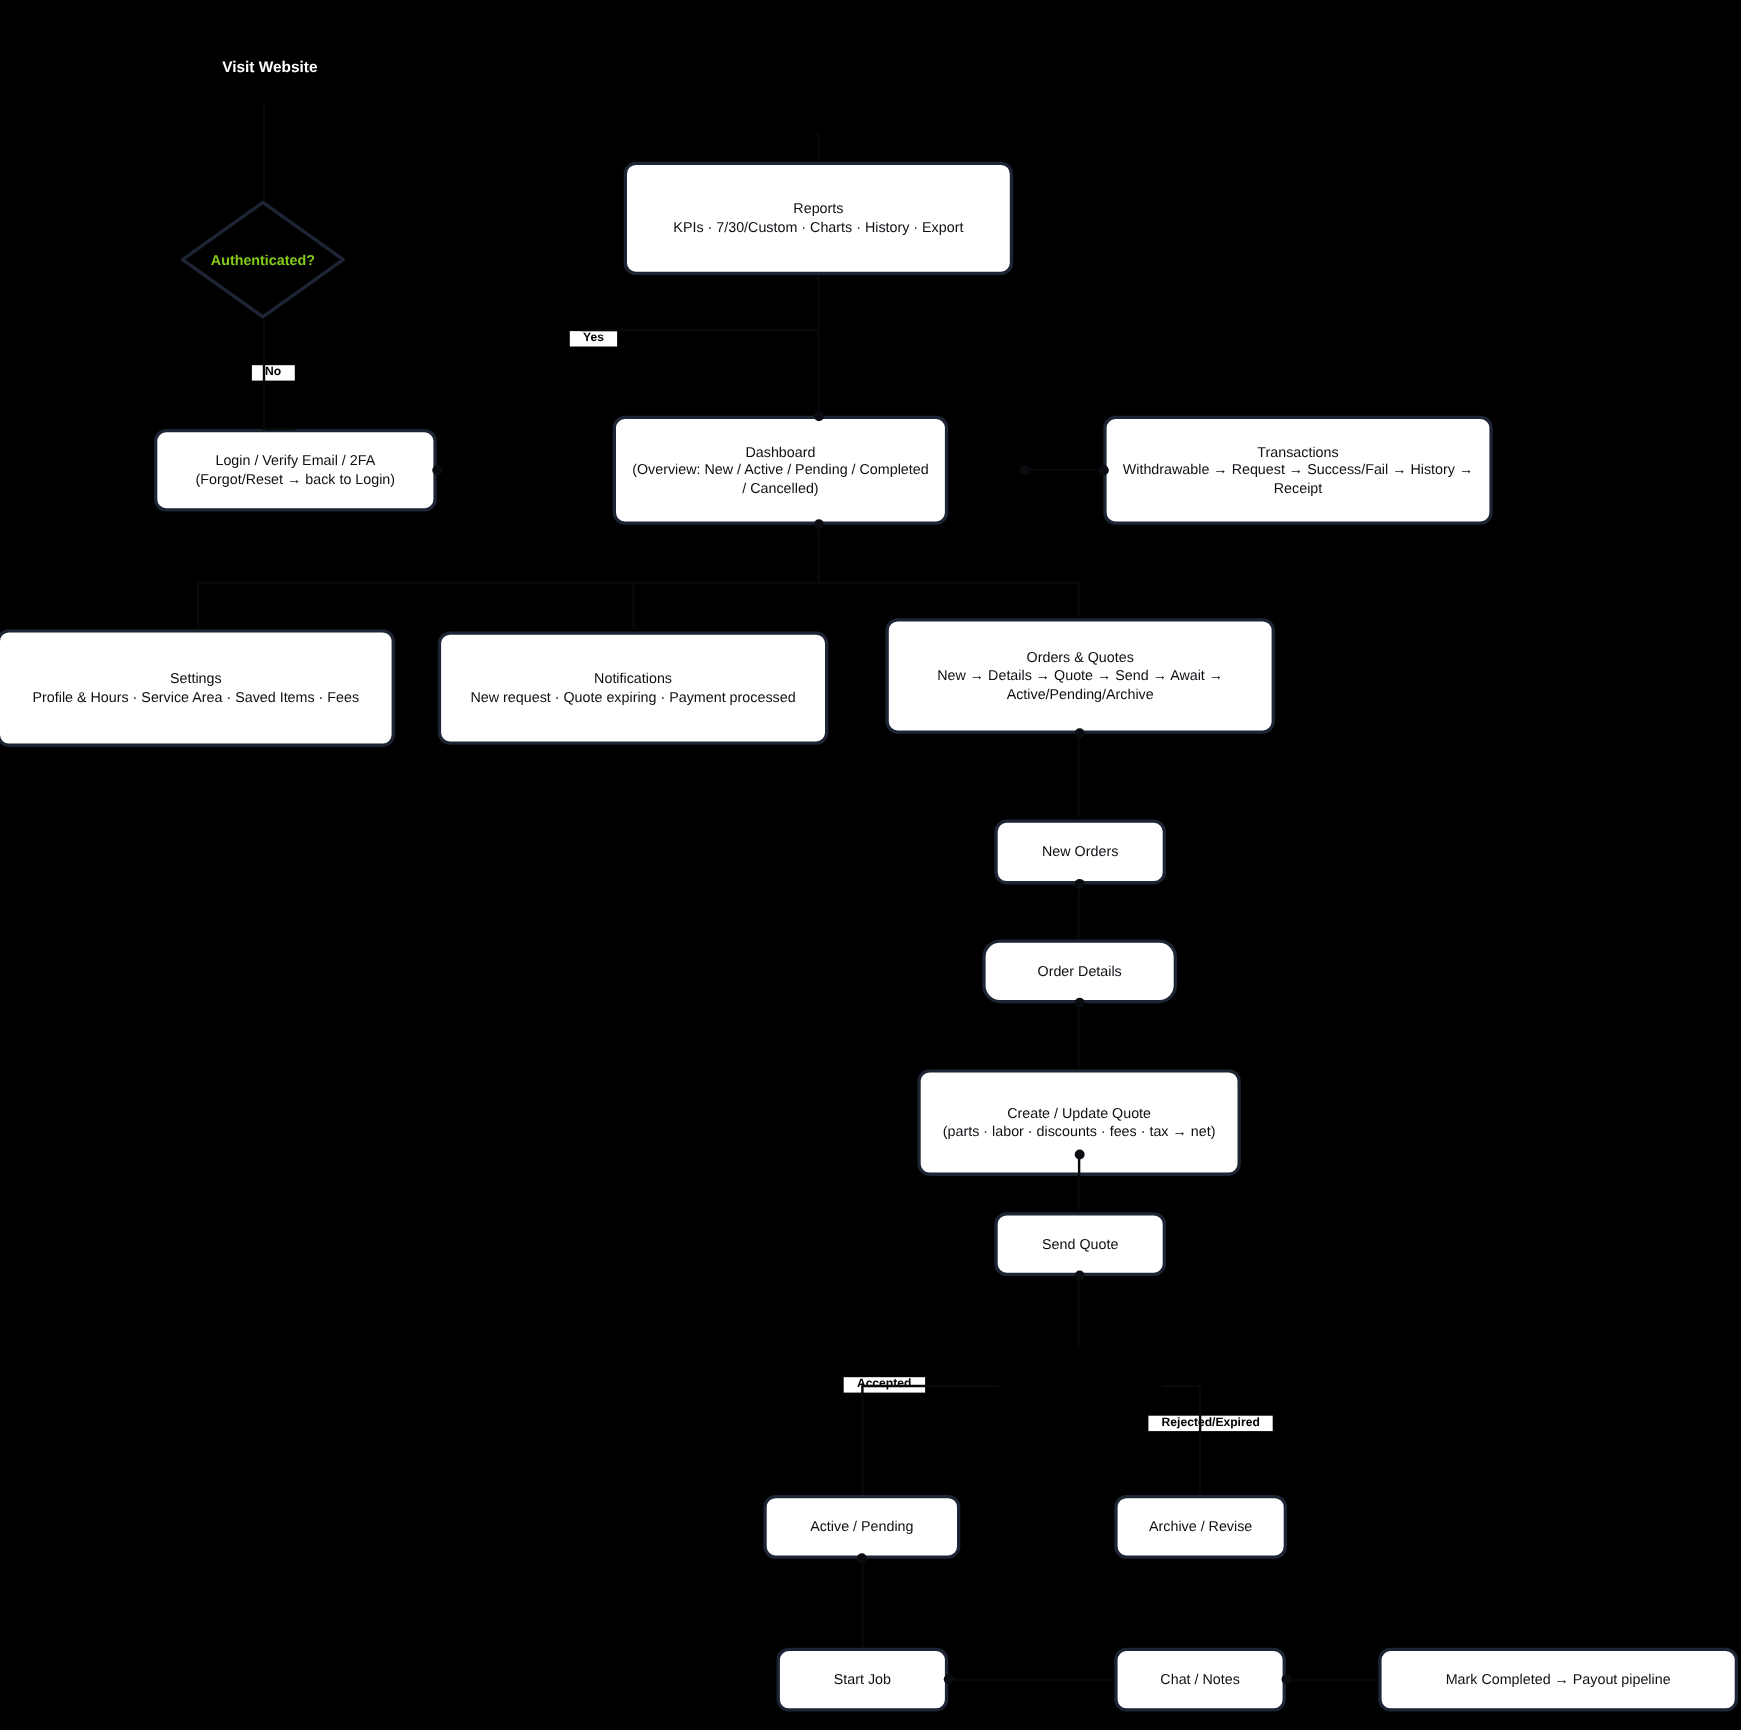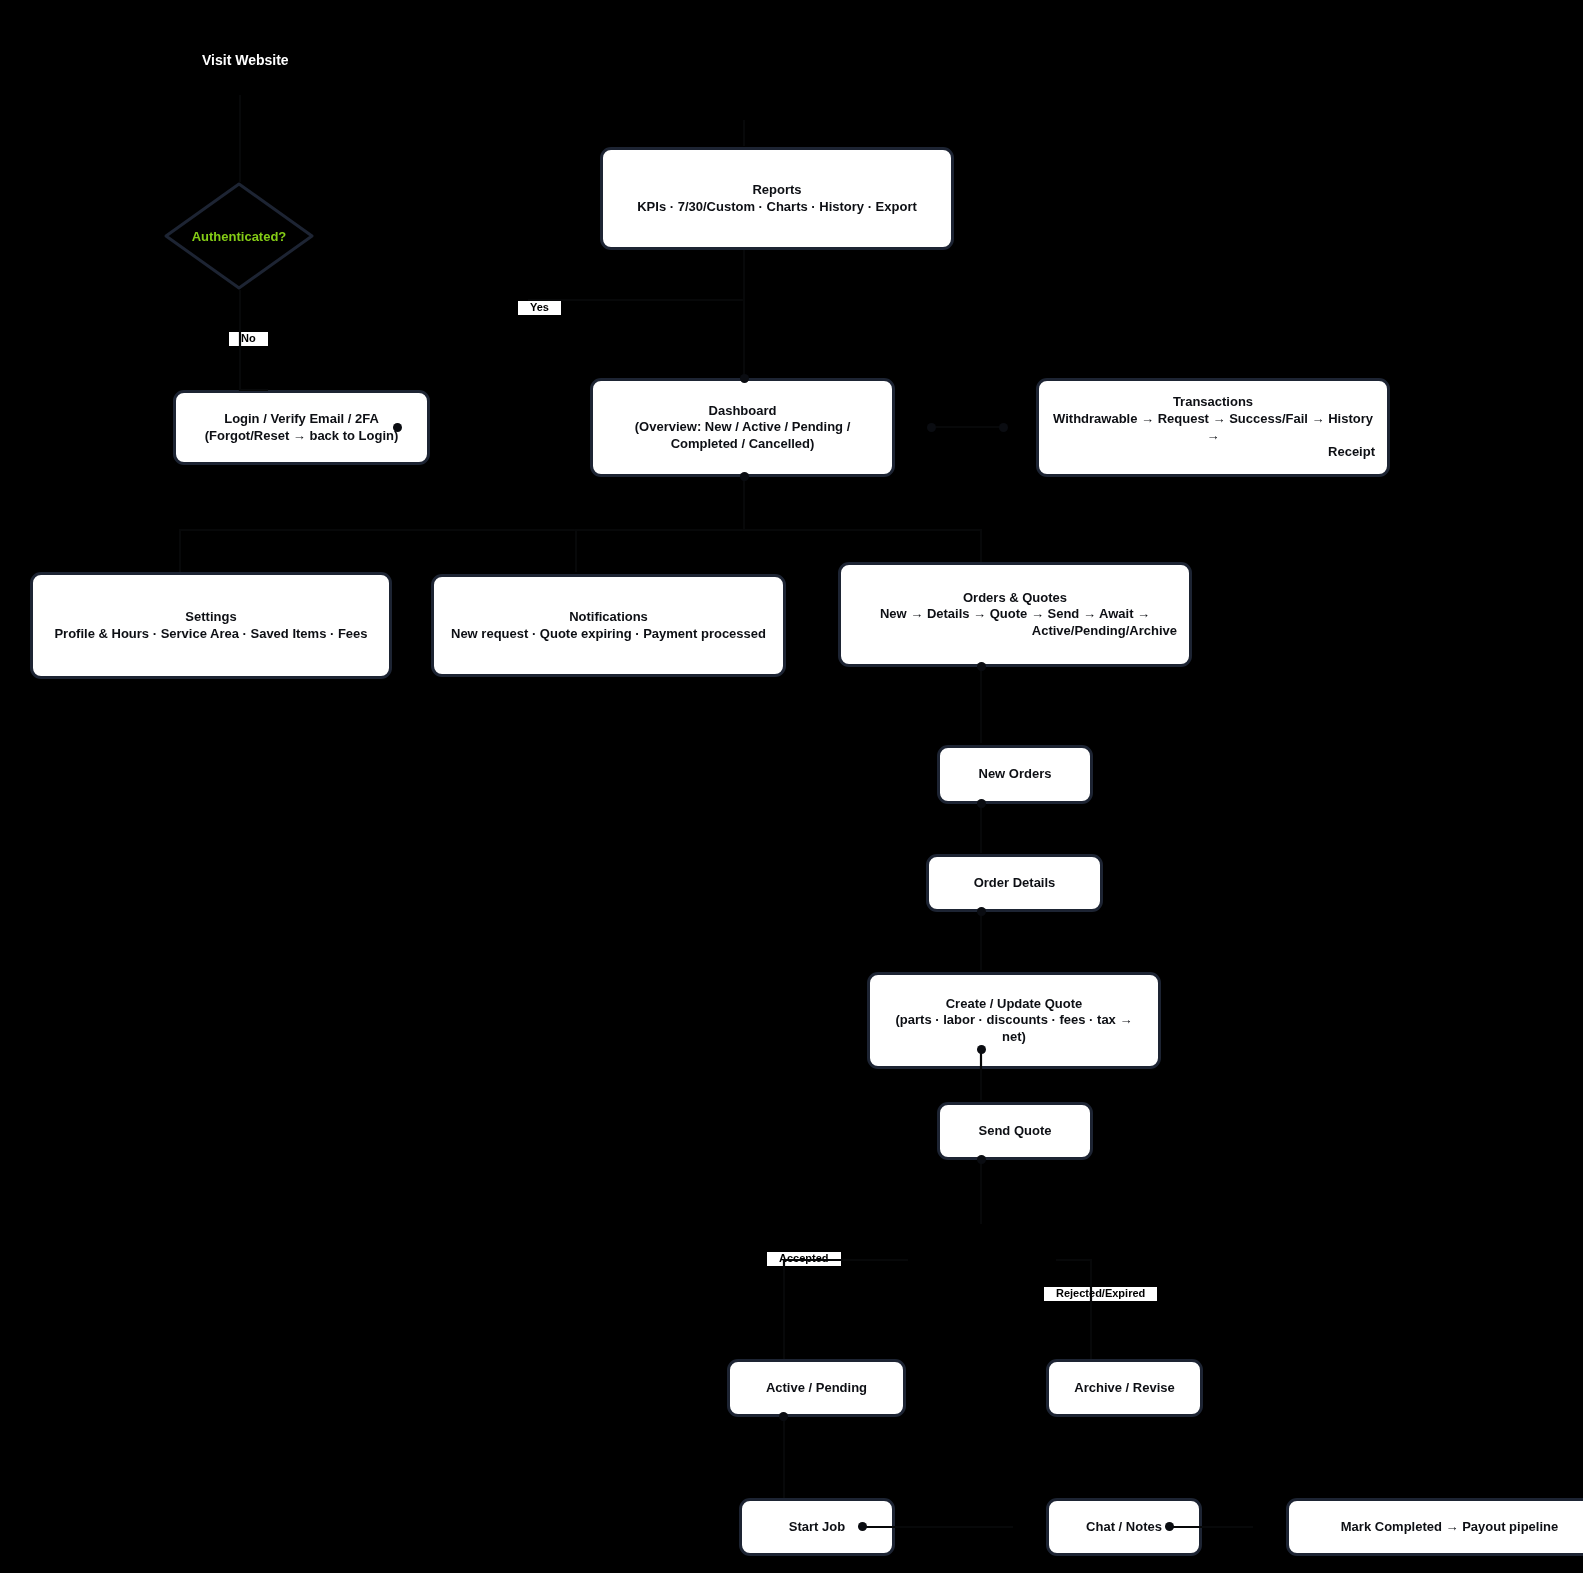--- a/index.html
+++ b/index.html
@@ -24,31 +24,30 @@
     position: absolute;
     box-sizing: border-box;
     background: #ffffff;
     border: 3px solid #1d2433;
     border-radius: 11px;
     display: flex;
     align-items: center;
     justify-content: center;
     text-align: center;
     color: #0d0f14;
-    font-weight: bold;
+    font-weight: normal;
     line-height: 1.28;
     padding: 6px 12px;
-    margin-left: 33px;
   }
   .node .lines {
     width: 100%;
   }
   .node .l1 { display: block; }
   .node .l2 { display: block; }
-  .node .l3 { display: block; text-align: right; }
+  .node .l3 { display: block; }
 
   
   .diamond {
     position: absolute;
     box-sizing: border-box;
     display: flex;
     align-items: center;
     justify-content: center;
   }
   .diamond svg {
@@ -208,21 +207,21 @@
   </div>
   <div class="handle" style="left:977px; top:662px;"></div>
 
   <div class="node" style="left:904px; top:745px; width:156px; height:59px; font-size:13px;">
     <span class="lines">
       <span class="l1">New Orders</span>
     </span>
   </div>
   <div class="handle" style="left:977px; top:799px;"></div>
 
-  <div class="node" style="left:893px; top:854px; width:177px; height:58px; font-size:13px;">
+  <div class="node" style="left:893px; top:854px; width:177px; height:58px; font-size:13px;border-radius:16px;">
     <span class="lines">
       <span class="l1">Order Details</span>
     </span>
   </div>
   <div class="handle" style="left:977px; top:907px;"></div>
 
   <div class="node" style="left:834px; top:972px; width:294px; height:97px; font-size:13px;">
     <span class="lines">
       <span class="l1">Create / Update Quote</span>
       <span class="l2">(parts · labor · discounts · fees · tax → net)</span>

